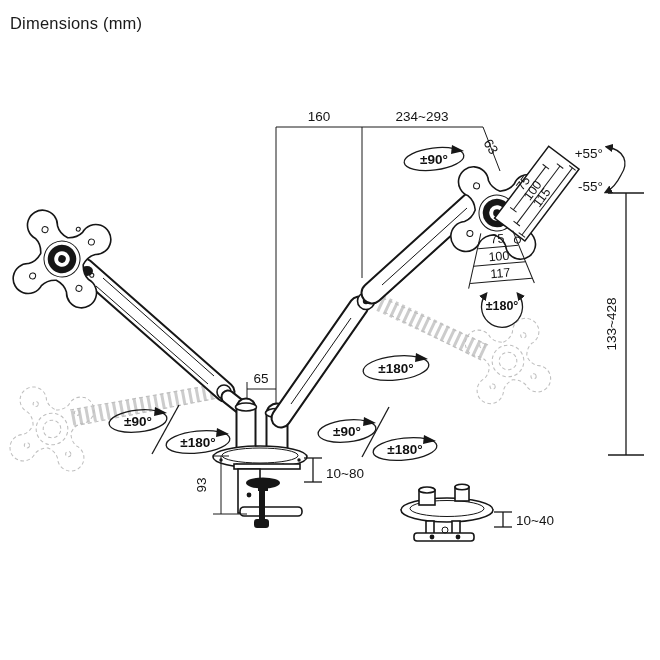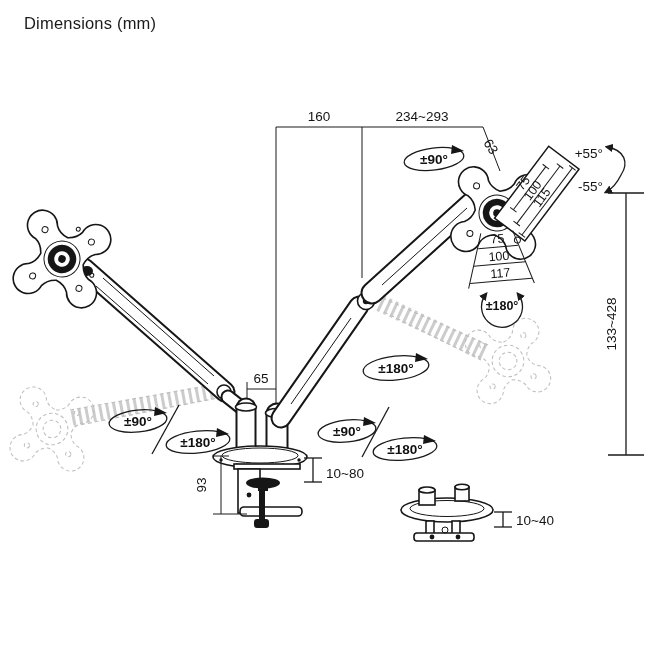--- a/index.html
+++ b/index.html
@@ -1,17 +1,17 @@
 <!DOCTYPE html>
 <html><head>
 <meta charset="utf-8">
 <style>
   html,body{margin:0;padding:0;background:#ffffff;}
   body{width:660px;height:660px;position:relative;font-family:"Liberation Sans",sans-serif;overflow:hidden;}
-  .title{position:absolute;left:24px;top:14px;font-size:16.5px;font-weight:500;color:#1b1b1b;letter-spacing:.2px;}
+  .title{position:absolute;left:10px;top:14px;font-size:16.5px;font-weight:500;color:#1b1b1b;letter-spacing:.2px;}
   svg{position:absolute;left:0;top:0;display:block;}
   .dl{stroke:#1a1a1a;stroke-width:1;fill:none;}
   .dl15{stroke:#1a1a1a;stroke-width:1.3;fill:none;}
   .dt{font-family:"Liberation Sans",sans-serif;font-size:13.5px;fill:#141414;}
   .dts{font-family:"Liberation Sans",sans-serif;font-size:12.5px;fill:#141414;}
   .rt{font-family:"Liberation Sans",sans-serif;font-size:13.5px;font-weight:600;fill:#101010;}
   .ol{stroke:#161616;stroke-width:1.6;fill:#ffffff;}
   .thin{stroke:#161616;stroke-width:1;fill:none;}
   .capb{stroke:#161616;stroke-linecap:round;}
   .capw{stroke:#ffffff;stroke-linecap:round;}

